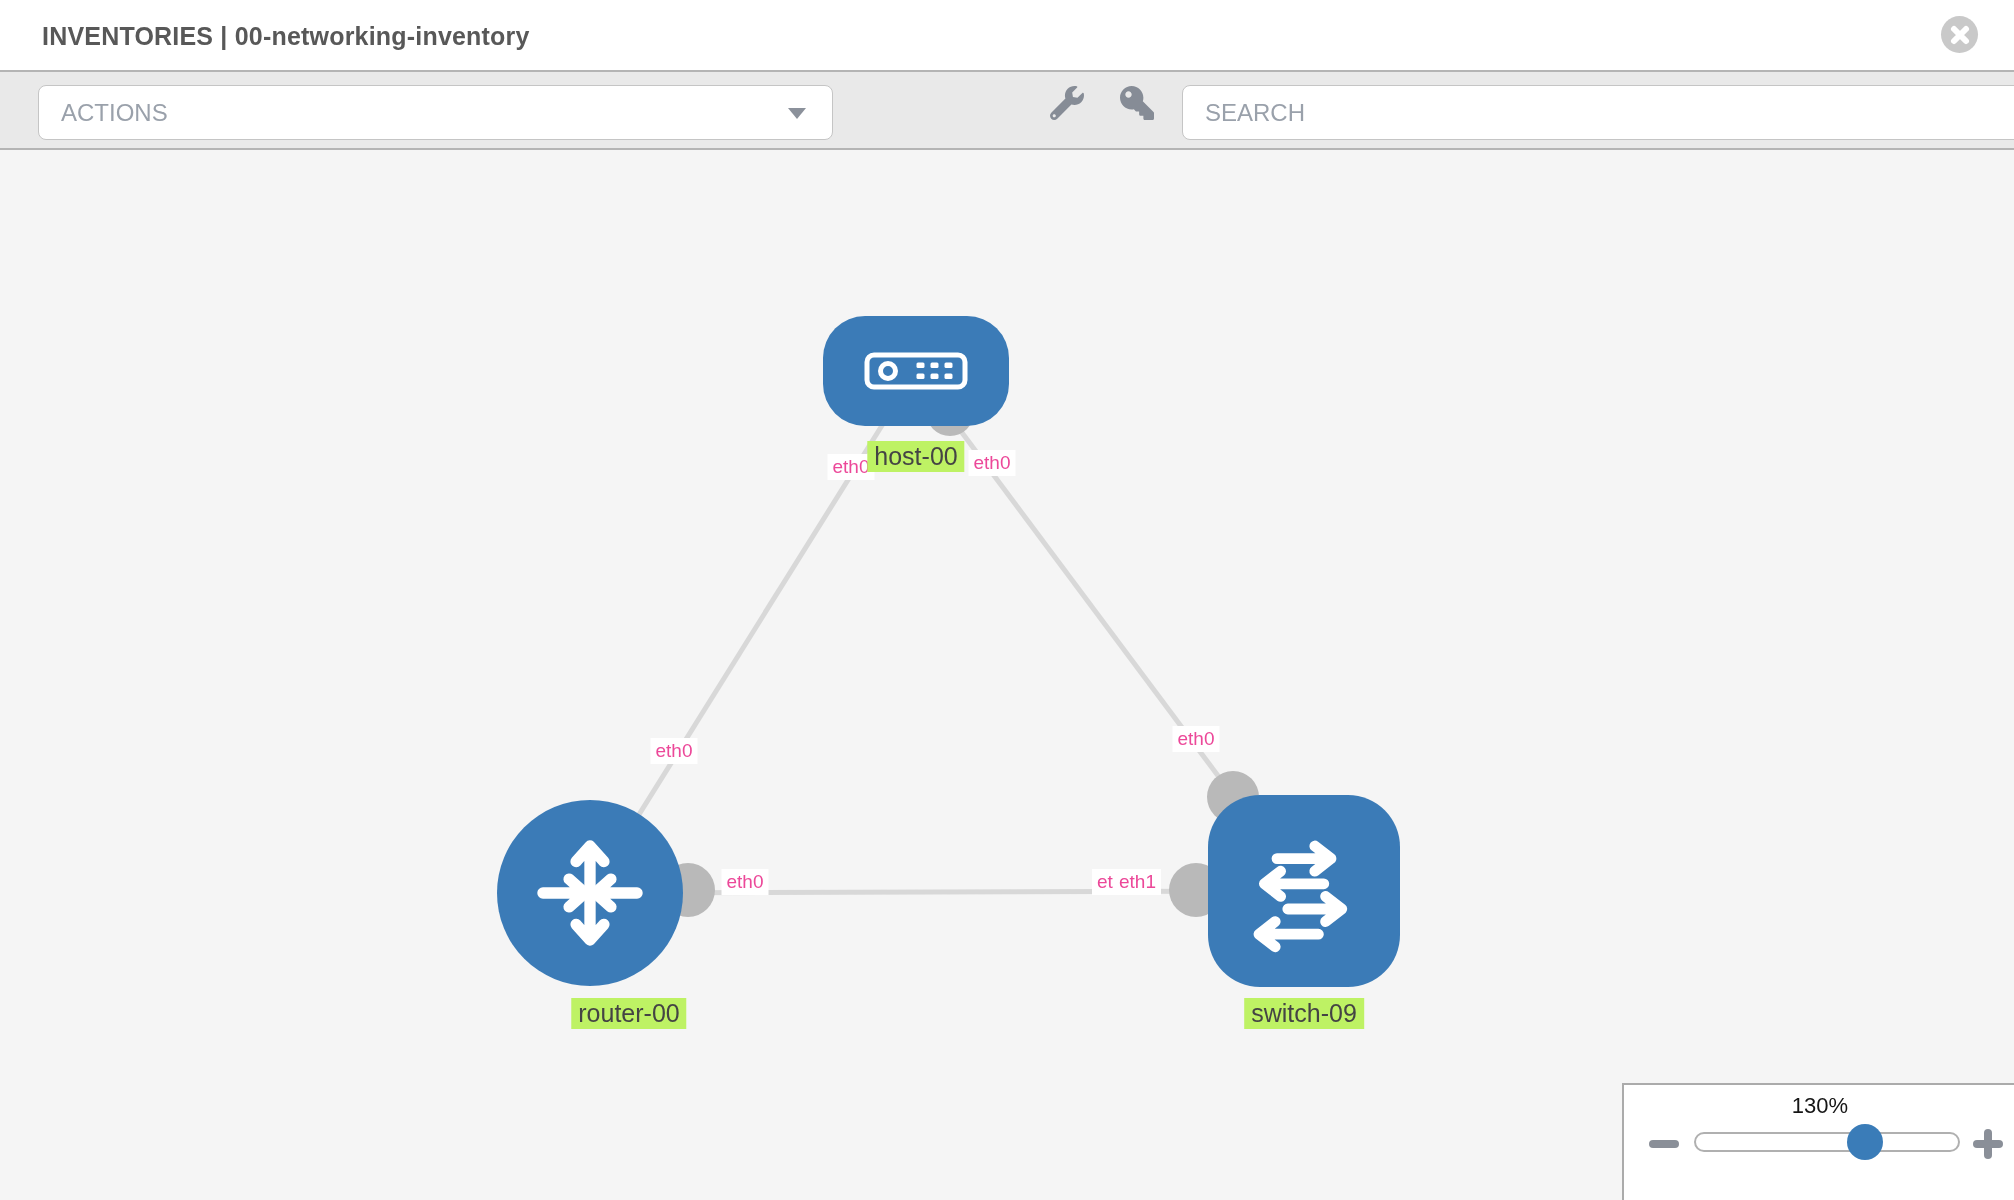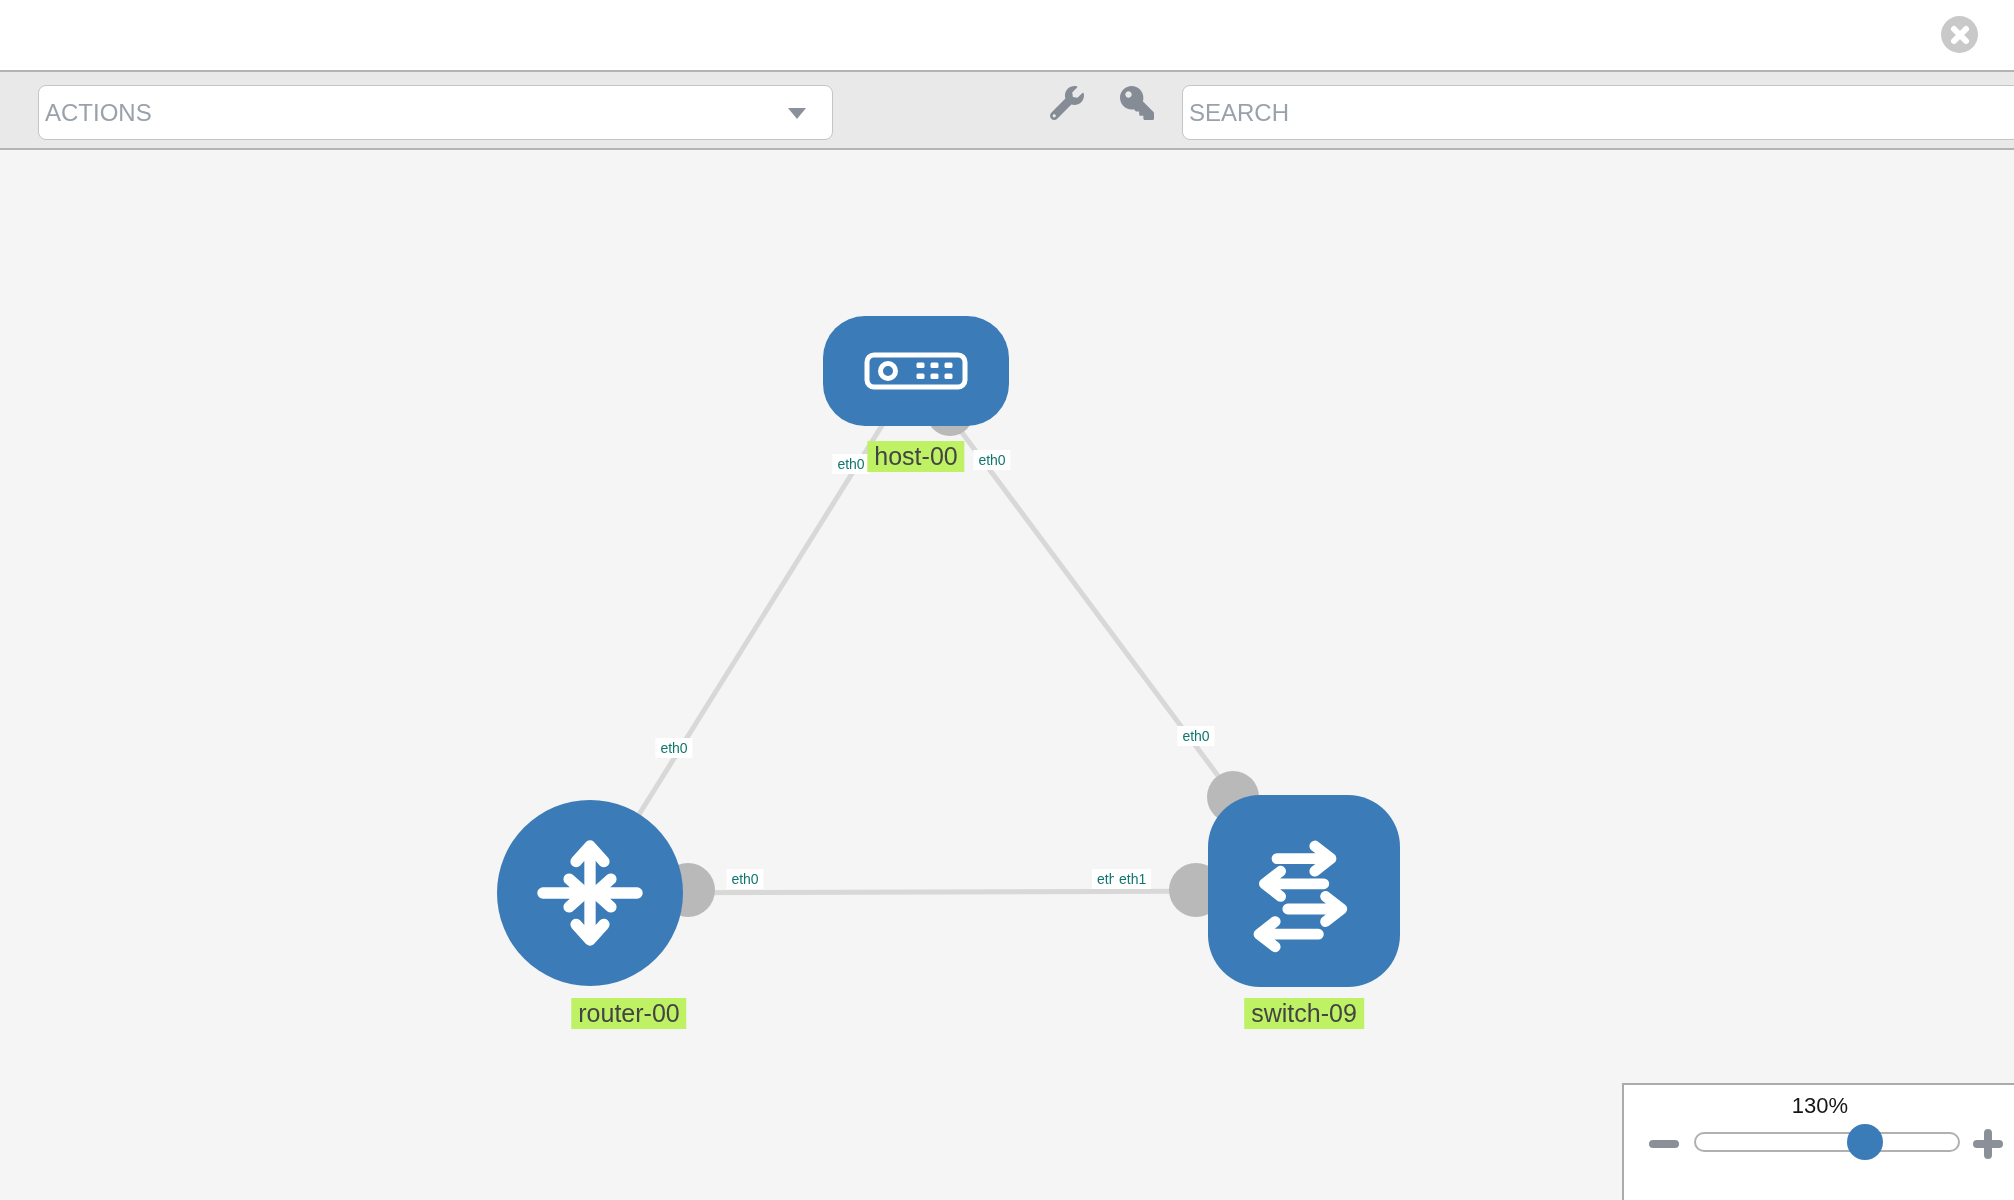--- a/index.html
+++ b/index.html
@@ -29,21 +29,21 @@
   .toolbar {
     position:absolute; left:0; top:72px; width:2014px; height:76px;
     background:#e9e9e9; border-bottom:2px solid #b4b4b4;
   }
   .combo {
     position:absolute; top:13px; height:55px; box-sizing:border-box;
     background:#ffffff; border:1px solid #c5c5c5; border-radius:8px;
     cursor:pointer;
   }
   .combo .combo-label {
-    display:block; line-height:53px; padding-left:6px;
+    display:block; line-height:53px; padding-left:22px;
     font-size:24px; color:#9aa1ab; white-space:nowrap;
   }
   .combo-actions { left:38px;  width:795px; }
   .combo-search  { left:1182px; width:902px; }
   .chev {
     position:absolute; right:26px; top:50%; margin-top:-5px;
     width:0; height:0;
     border-left:9px solid transparent; border-right:9px solid transparent;
     border-top:11px solid #8b919b;
   }
@@ -73,21 +73,21 @@
     position:absolute; z-index:5; transform:translateX(-50%);
     background:#bef264; color:#444444; font-size:25px;
     padding:1px 7px; white-space:nowrap;
   }
   .lbl-host   { left:916px;  top:291px; }
   .lbl-router { left:613px;  top:848px;margin-left:16px; }
   .lbl-switch { left:1304px; top:848px; }
 
   .if-label {
     position:absolute; z-index:4; transform:translateX(-50%);
-    background:#ffffff; color:#0f766e; font-size:14px;
+    background:#ffffff; color:#ec4899; font-size:19px;
     padding:2px 5px; white-space:nowrap;
   }
   .if-noshift { transform:none; }
   .if-l1-host   { left:851px;  top:304px; }
   .if-l2-host   { left:992px;  top:300px; }
   .if-l1-router { left:674px;  top:588px; }
   .if-l2-switch { left:1196px; top:576px; }
   .if-l3-router { left:745px;  top:719px; }
   .if-l3-switch-back  { left:1092px; top:719px; }
   .if-l3-switch-front { left:1114px; top:719px; }
@@ -126,20 +126,21 @@
   }
   .zoom-handle {
     position:absolute; left:223px; top:39px; width:36px; height:36px;
     border-radius:50%; background:#3a7cb8; cursor:grab;
   }
 </style>
 </head>
 <body>
 
 <div class="header">
+  <div class="page-title">INVENTORIES | 00-networking-inventory</div>
   <div class="close-btn">
     <svg width="22" height="22" viewBox="0 0 22 22">
       <path d="M5 5 L17 17 M17 5 L5 17" stroke="#ffffff" stroke-width="6" stroke-linecap="round" fill="none"></path>
     </svg>
   </div>
 </div>
 
 <div class="toolbar">
   <div class="combo combo-actions">
     <span class="combo-label">ACTIONS</span>

